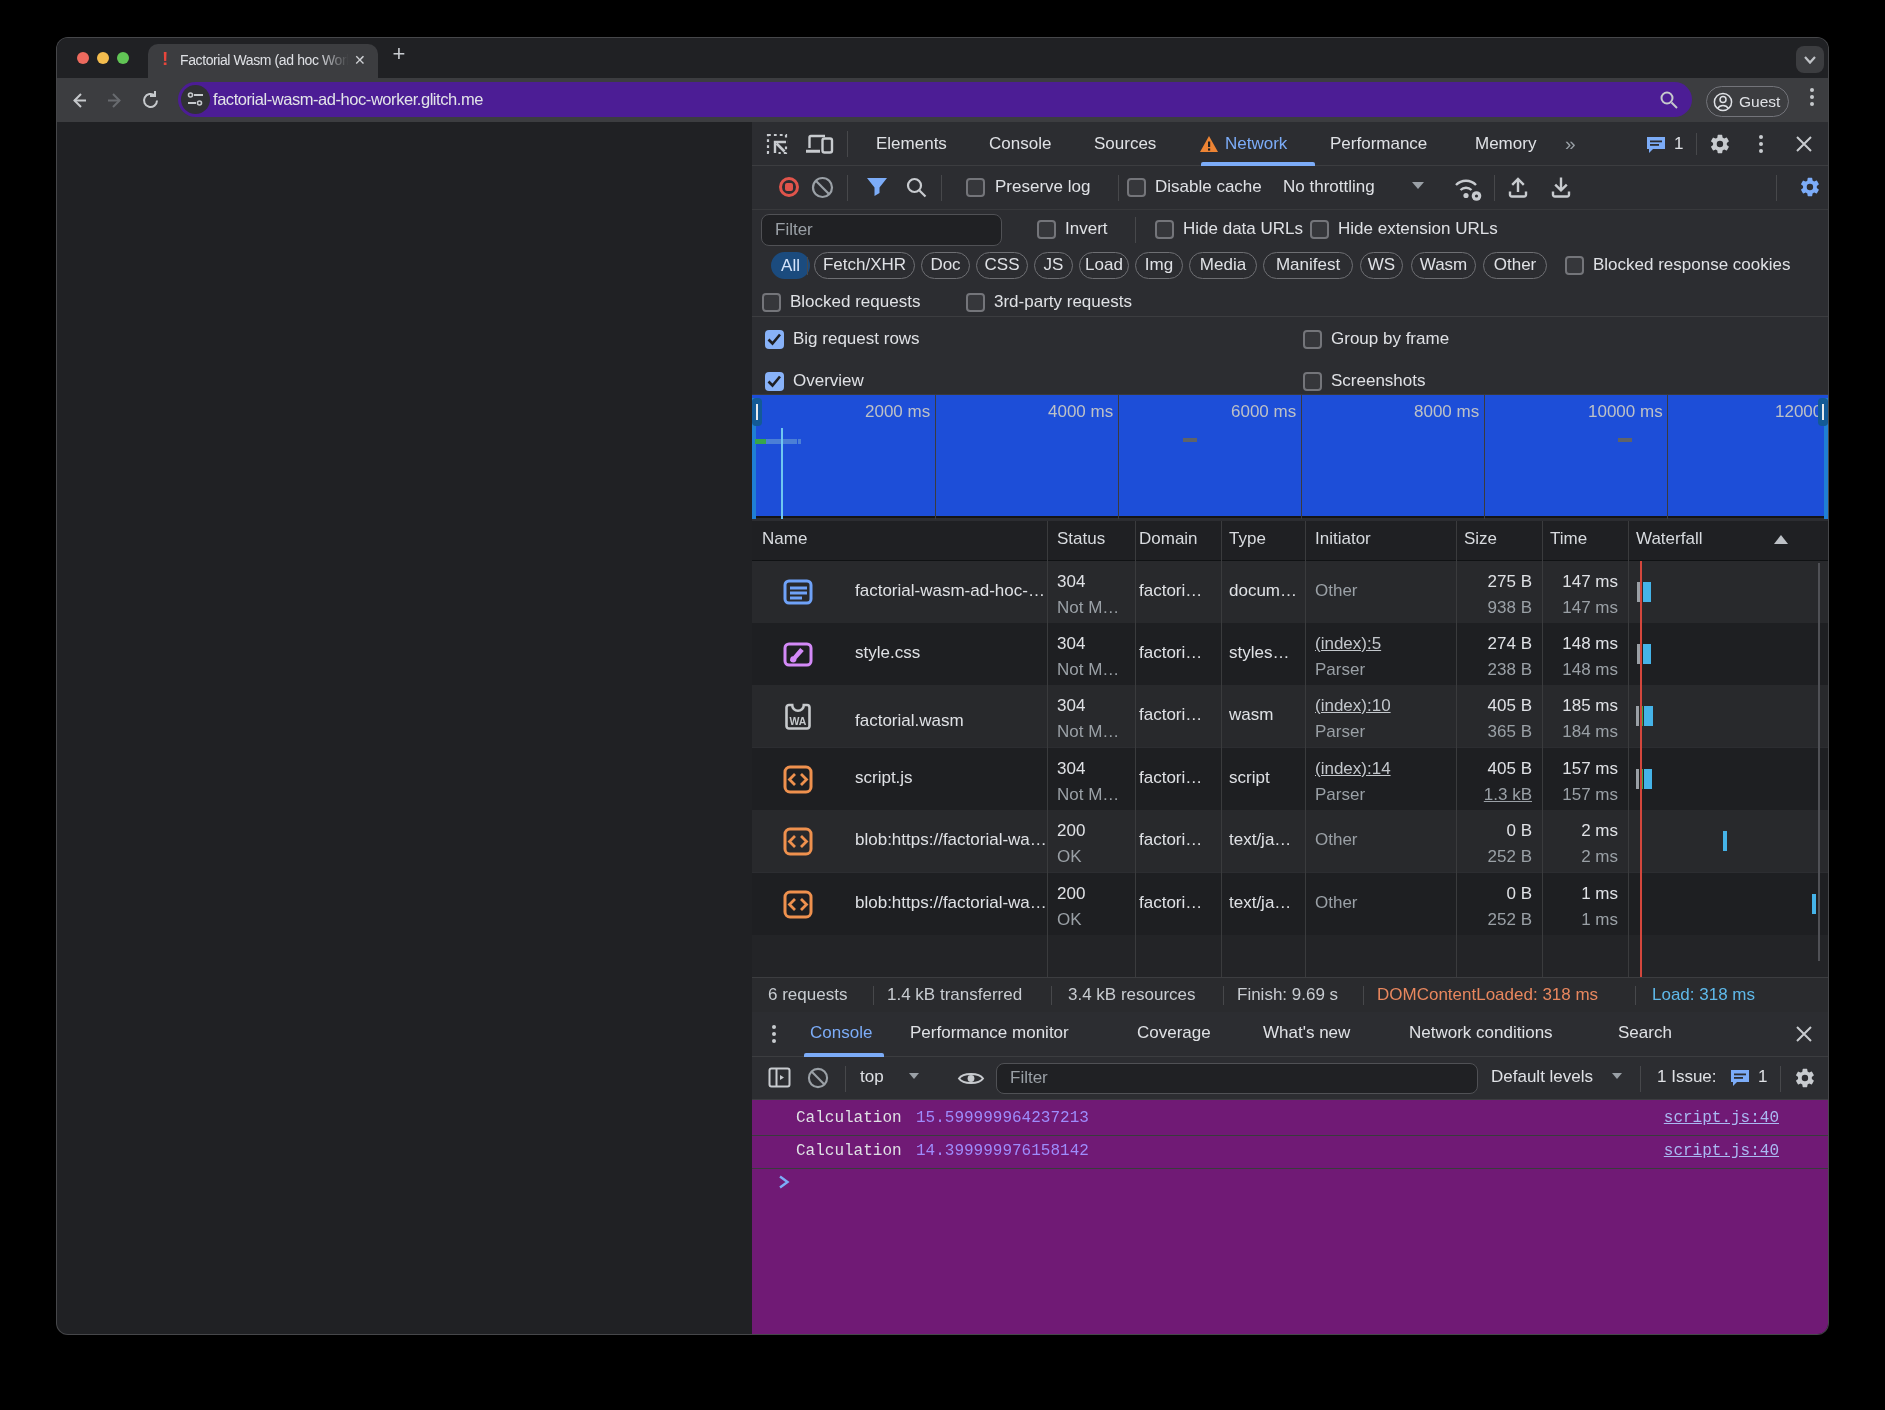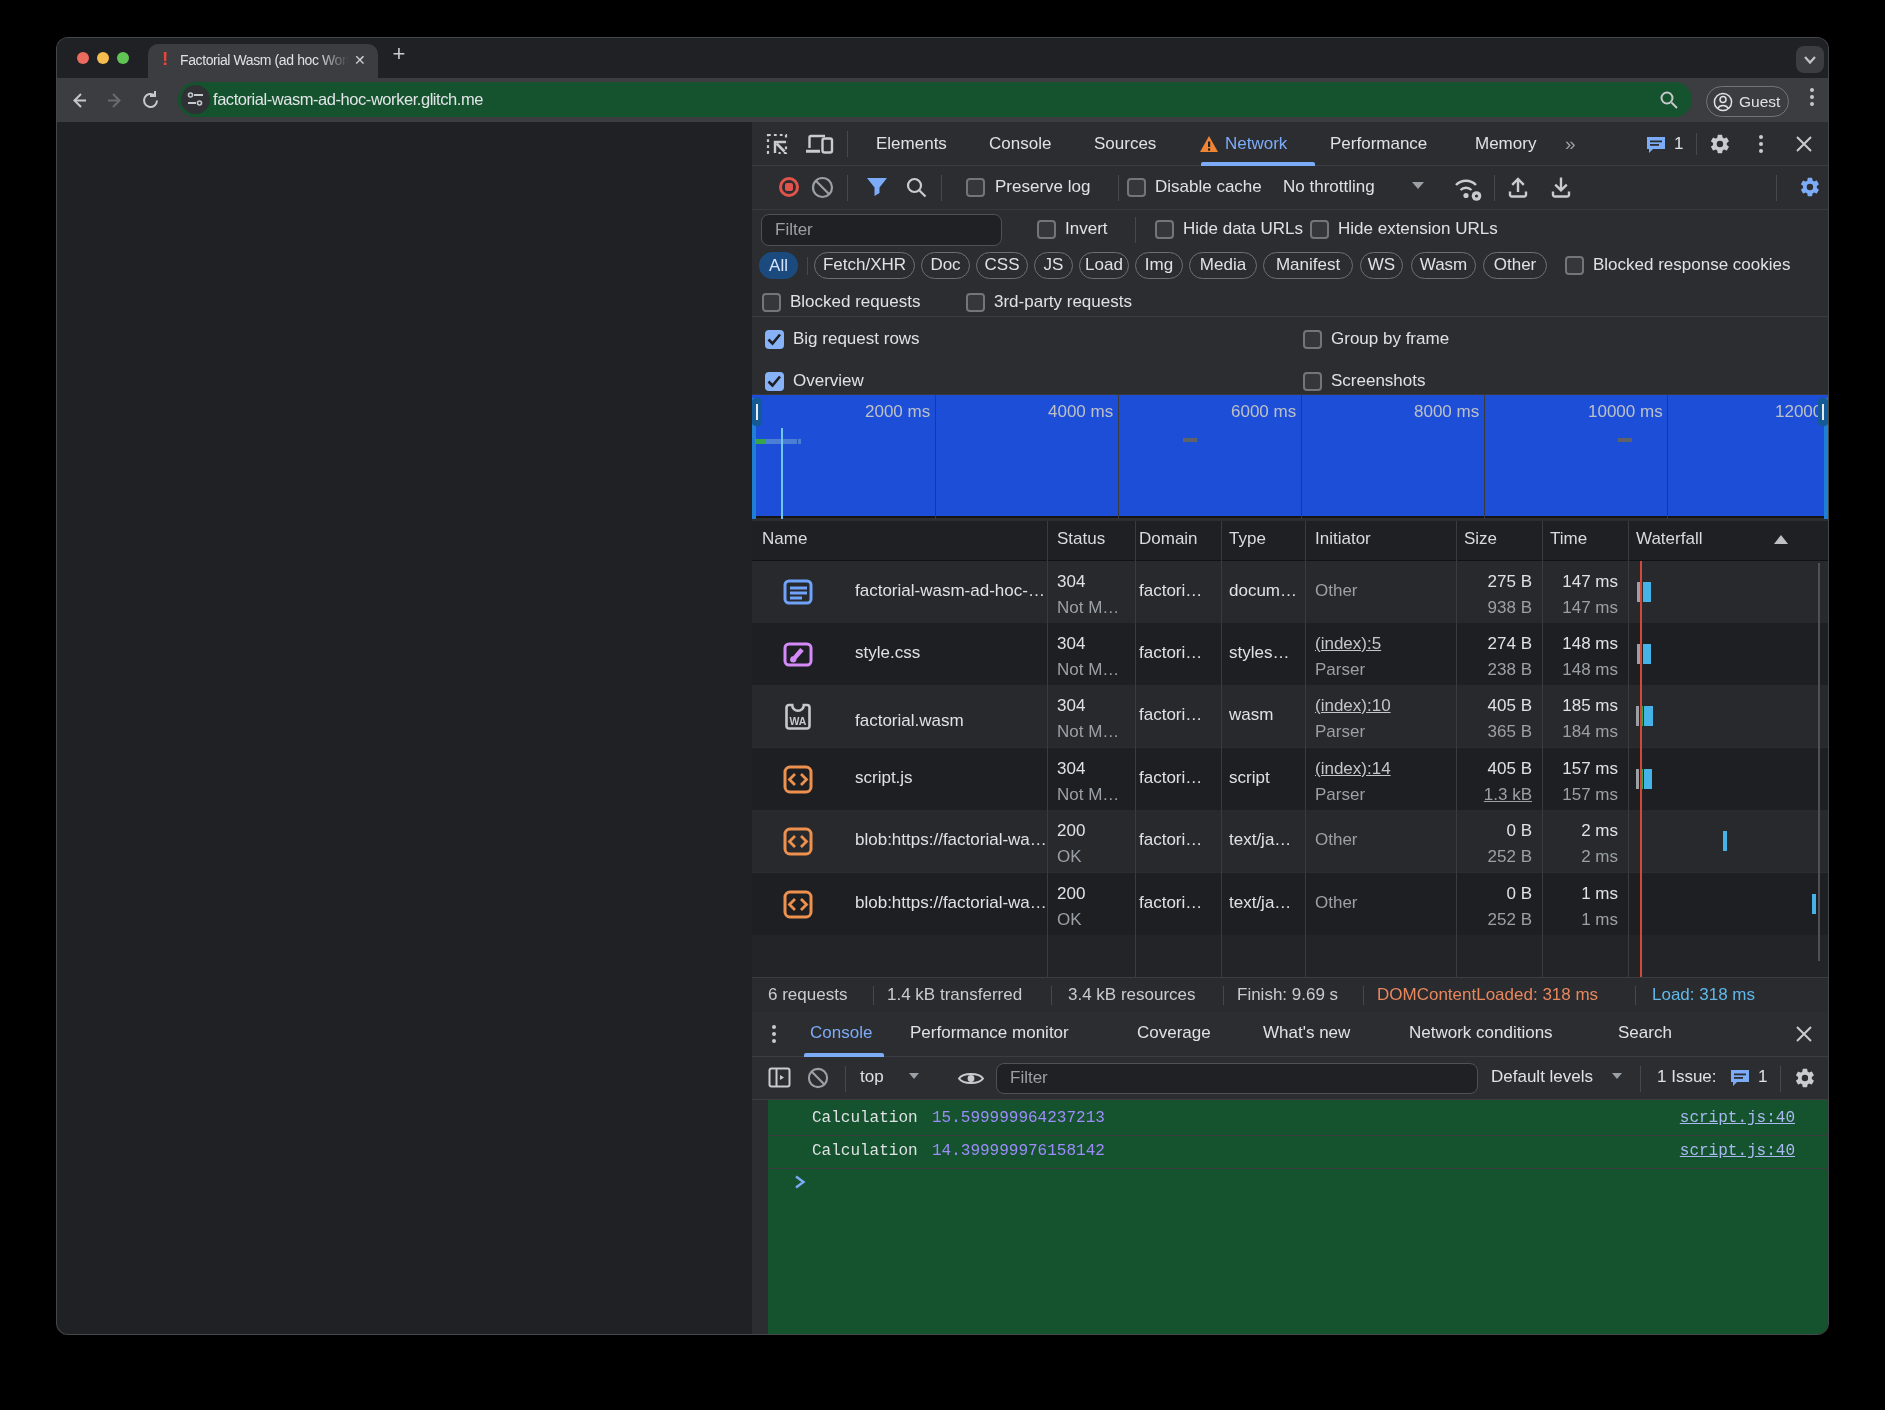--- a/index.html
+++ b/index.html
@@ -9,21 +9,21 @@
 
 #tabstrip { position:absolute; left:0; top:0; width:100%; height:40px; background:#202124; }
 .tl { position:absolute; top:14px; width:12px; height:12px; border-radius:50%; }
 #tab { position:absolute; left:91px; top:6px; width:230px; height:34px; background:#3c3d40; border-radius:10px 10px 0 0; }
 #tab .fav { position:absolute; left:14px; top:4px; color:#e8463c; font-size:19px; font-weight:700; }
 #tab .title { position:absolute; left:32px; top:8px; width:174px; font-size:14px; letter-spacing:-0.4px; color:#dfe1e5; white-space:nowrap; overflow:hidden; -webkit-mask-image:linear-gradient(to right,#000 80%,transparent 97%); }
 #tab .close { position:absolute; left:206px; top:8px; font-size:14px; color:#cfd1d4; }
 #newtab { position:absolute; left:330px; top:5px; width:24px; height:24px; color:#c8cbcf; font-size:22px; font-weight:300; line-height:22px; text-align:center; }
 
 #toolbar { position:absolute; left:0; top:40px; width:100%; height:44px; background:#3c3d40; }
-#pill { position:absolute; left:121px; top:4px; width:1514px; height:35px; background:#14532d; border-radius:18px; }
+#pill { position:absolute; left:121px; top:4px; width:1514px; height:35px; background:#4c1d95; border-radius:18px; }
 #pill .sicon { position:absolute; left:3px; top:3px; width:29px; height:29px; background:#303134; border-radius:50%; }
 #pill .url { position:absolute; left:35px; top:8px; font-size:16.5px; letter-spacing:-0.45px; color:#e2e4e8; }
 #guest { position:absolute; left:1649px; top:8px; width:83px; height:31px; border:1.5px solid #73747a; border-radius:16px; color:#dfe1e5; }
 #guest span { position:absolute; left:32px; top:6px; font-size:15.5px; }
 #chevbtn { position:absolute; left:1739px; top:-32px; width:28px; height:27px; background:#3c3d40; border-radius:8px; }
 
 #page { position:absolute; left:0; top:84px; width:695px; height:1212px; background:#131417; color:#fff; }
 #page h1 { position:absolute; left:25px; top:29px; font-size:56px; font-weight:700; white-space:nowrap; transform:scaleX(0.845); transform-origin:left; }
 #page h2 { position:absolute; left:25px; top:129px; font-size:38px; font-weight:700; white-space:nowrap; transform:scaleX(0.90); transform-origin:left; }
 #ptext1 { position:absolute; left:25px; top:193px; font-size:29px; white-space:nowrap; transform:scaleX(0.80); transform-origin:left; }
@@ -58,21 +58,21 @@
 .icon { position:absolute; left:30px; top:15px; width:32px; height:32px; }
 #redline { position:absolute; left:888px; top:439px; width:2px; height:416px; background:#d4473d; z-index:6; }
 .wbar { position:absolute; z-index:4; }
 
 #summary { position:absolute; left:0; top:855px; width:100%; height:35px; background:#2a2b2e; border-top:1px solid #3c3d40; color:#c8ccd1; }
 #summary .lbl { top:7px; }
 #summary .vsep { top:8px; height:19px; }
 
 #ctabs { position:absolute; left:0; top:890px; width:100%; height:45px; background:#2c2d31; border-bottom:1px solid #3c3d40; }
 #ctoolbar { position:absolute; left:0; top:935px; width:100%; height:43px; background:#2c2d31; border-bottom:1px solid #3c3d40; }
-#cmsgs { position:absolute; left:16px; top:978px; width:100%; height:234px; background:#14532d; font-family:"Liberation Mono", monospace; font-size:16px; }
+#cmsgs { position:absolute; left:0; top:978px; width:100%; height:234px; background:#701a75; font-family:"Liberation Mono", monospace; font-size:16px; }
 .crow { position:absolute; left:0; width:100%; height:33px; border-bottom:1px solid #3a3b3d; }
 .finput { position:absolute; background:#202124; border:1px solid #505155; border-radius:8px; color:#9aa0a6; }
 .pillf { position:absolute; top:130px; height:27px; border:1.5px solid #6e6f73; border-radius:14px; font-size:17px; line-height:24px; text-align:center; color:#dfe1e5; }
 </style>
 </head>
 <body>
 <div id="win">
 
   <div id="tabstrip">
     <div class="tl" style="left:20px; background:#ed6a5e;"></div>
@@ -222,21 +222,21 @@
         <span class="lbl" style="left:13px; top:5px;">Filter</span>
       </div>
     <div class="cb" style="left:285px; top:98px;"></div>
     <span class="lbl" style="left:313px; top:97px;">Invert</span>
     <div class="vsep" style="left:383px; top:95px; height:26px;"></div>
     <div class="cb" style="left:403px; top:98px;"></div>
     <span class="lbl" style="left:431px; top:97px;">Hide data URLs</span>
     <div class="cb" style="left:558px; top:98px;"></div>
     <span class="lbl" style="left:586px; top:97px;">Hide extension URLs</span>
 
-    <div class="pillf" style="left:7px; width:39px; background:#1b4b7e; border:none; line-height:27px; color:#d3e3fb;">All</div>
+    <div class="pillf" style="left:19px; width:39px; background:#1b4b7e; border:none; line-height:27px; color:#d3e3fb;">All</div>
     <div class="vsep" style="left:55px; top:135px; height:18px;"></div>
     <div class="pillf" style="left:62px; width:101px;">Fetch/XHR</div>
     <div class="pillf" style="left:169px; width:49px;">Doc</div>
     <div class="pillf" style="left:224px; width:52px;">CSS</div>
     <div class="pillf" style="left:282px; width:39px;">JS</div>
     <div class="pillf" style="left:327px; width:50px;">Load</div>
     <div class="pillf" style="left:383px; width:48px;">Img</div>
     <div class="pillf" style="left:437px; width:68px;">Media</div>
     <div class="pillf" style="left:511px; width:90px;">Manifest</div>
     <div class="pillf" style="left:608px; width:43px;">WS</div>

